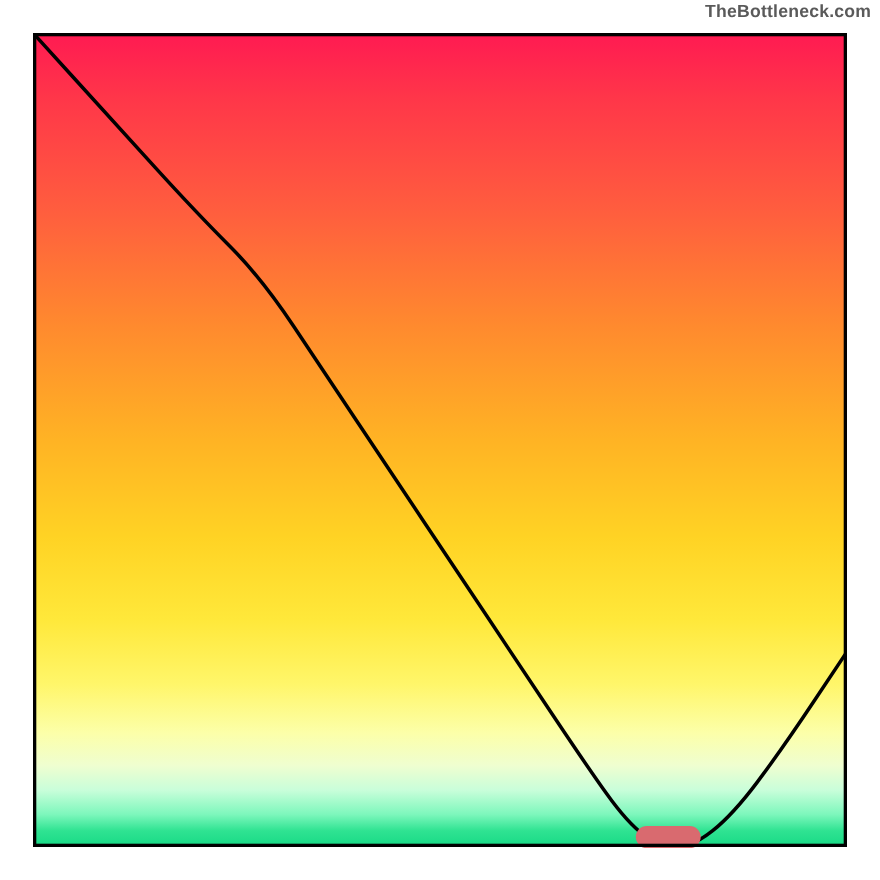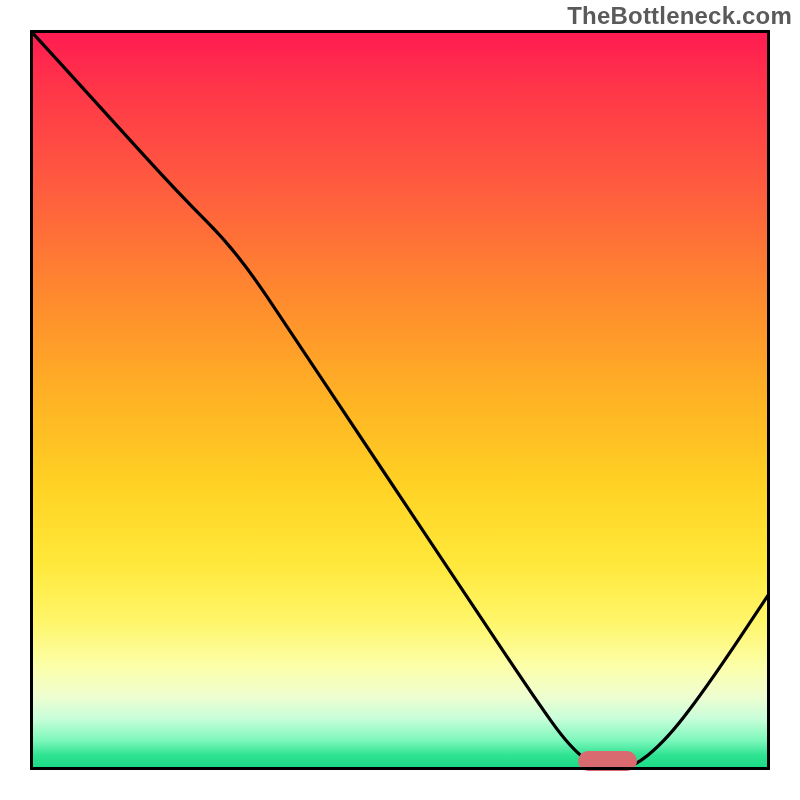--- a/index.html
+++ b/index.html
@@ -13,21 +13,21 @@
   }
   .container {
     position: relative;
     width: 800px;
     height: 800px;
   }
   .watermark {
     position: absolute;
     top: 2px;
     right: 8px;
-    font-size: 24px;
+    font-size: 16px;
     font-weight: 600;
     color: #5a5a5a;
     z-index: 10;
     letter-spacing: 0.2px;
   }
   .plot-area {
     position: absolute;
     left: 30px;
     top: 30px;
     width: 740px;

